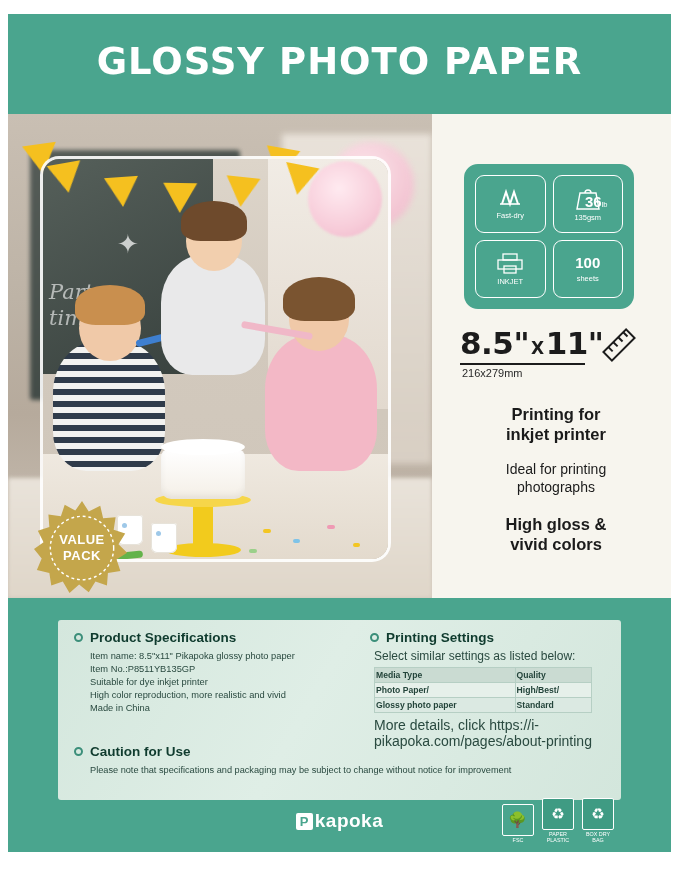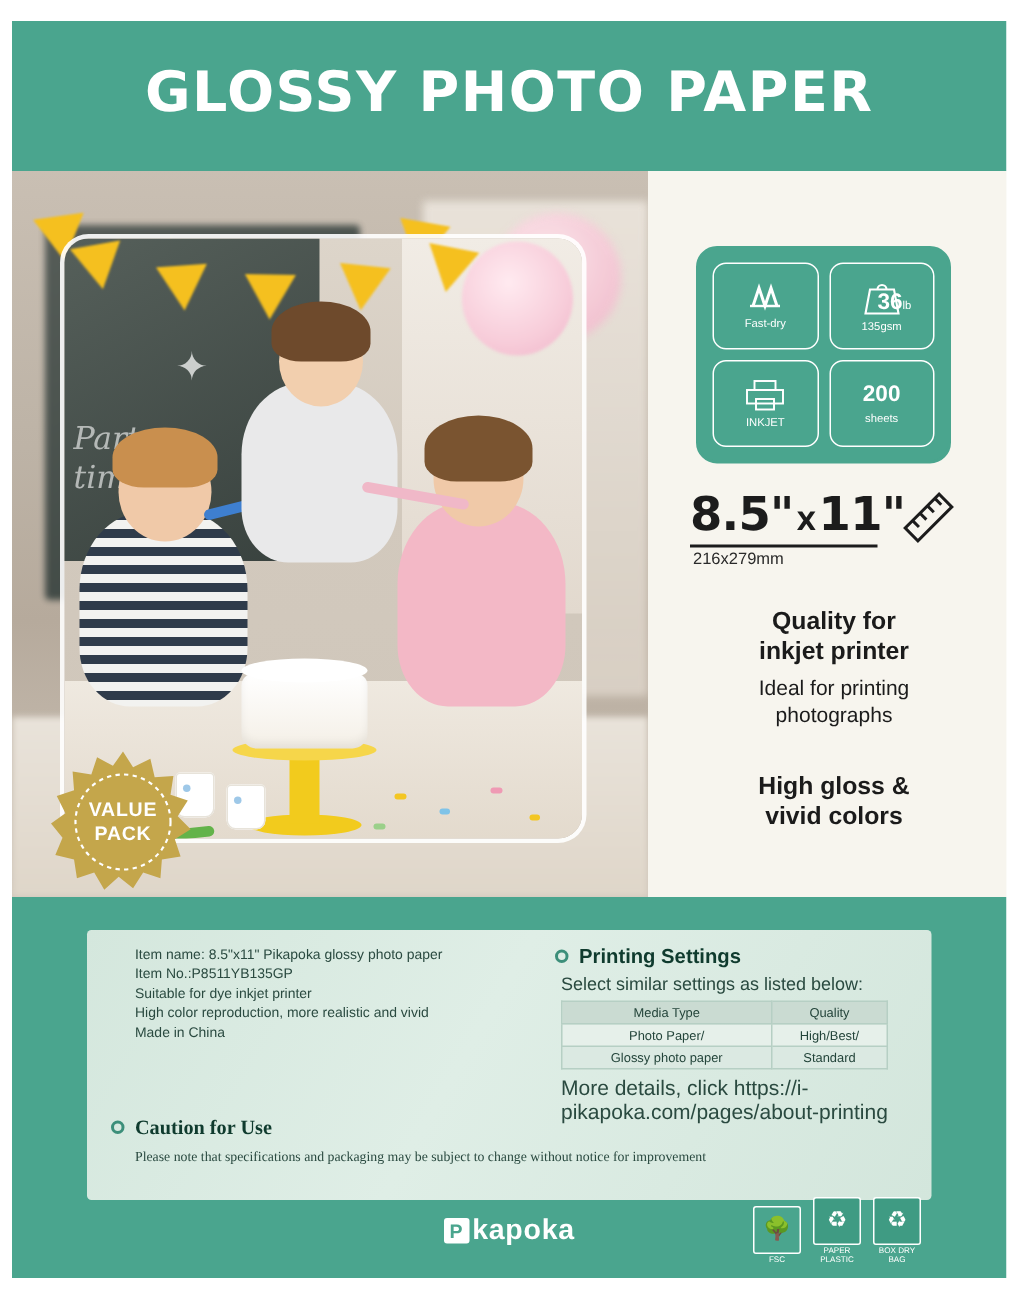--- a/index.html
+++ b/index.html
@@ -374,21 +374,21 @@
   .claim.bold {
     font-weight: bold;
     font-size: 16.5px;
     line-height: 20px;
   }
   .claim.light {
     font-size: 14px;
     line-height: 18px;
   }
   .claim-1 { top: 290px; }
-  .claim-2 { top: 335px; }
+  .claim-2 { top: 346px; }
   .claim-3 { top: 400px; }
 
   
   .bottom {
     position: absolute;
     left: 0; top: 584px;
     width: 663px;
     height: 254px;
     background: #4aa58e;
   }
@@ -444,22 +444,22 @@
   table.settings {
     margin-left: 4px;
     border-collapse: collapse;
     width: 218px;
     font-size: 8.6px;
     color: #23443a;
   }
   table.settings td, table.settings th {
     border: 1px solid #b6cfc4;
     padding: 2px 1px;
-    text-align: center;
-    font-weight: normal;
+    text-align: left;
+    font-weight: bold;
   }
   table.settings thead th {
     background: #cadbd2;
   }
   table.settings tbody tr:nth-child(odd) td { background: #e6f0ea; }
   table.settings tbody tr:nth-child(even) td { background: #dbe9e2; }
   .more-details {
     margin-top: 4px;
     padding-left: 4px;
     font-size: 14px;
@@ -635,21 +635,21 @@
         <div class="badge">
           <svg width="30" height="22" viewBox="0 0 30 22">
             <rect x="8" y="2" width="14" height="6" fill="none" stroke="#ffffff" stroke-width="1.3"></rect>
             <rect x="3" y="8" width="24" height="9" fill="none" stroke="#ffffff" stroke-width="1.3"></rect>
             <rect x="9" y="14" width="12" height="7" fill="none" stroke="#ffffff" stroke-width="1.3"></rect>
           </svg>
           <div class="b-cap">INKJET</div>
         </div>
 
         <div class="badge">
-          <div class="b-main">200</div>
+          <div class="b-main">100</div>
           <div class="b-cap">sheets</div>
         </div>
       </div>
 
       <div class="size-block">
         <div class="size-main">
           <span>8.5"</span><span class="x">X</span><span>11"</span>
         </div>
         <div class="size-underline"></div>
         <div class="size-sub">216x279mm</div>
@@ -658,38 +658,39 @@
             <rect x="4" y="14" width="32" height="12" fill="none" stroke="#1c1c1c" stroke-width="2"></rect>
             <line x1="11" y1="14" x2="11" y2="20" stroke="#1c1c1c" stroke-width="2"></line>
             <line x1="18" y1="14" x2="18" y2="20" stroke="#1c1c1c" stroke-width="2"></line>
             <line x1="25" y1="14" x2="25" y2="20" stroke="#1c1c1c" stroke-width="2"></line>
             <line x1="32" y1="14" x2="32" y2="20" stroke="#1c1c1c" stroke-width="2"></line>
           </g>
         </svg>
       </div>
 
       <div class="claim bold claim-1">
-        <span>Quality for</span><br>
+        <span>Printing for</span><br>
         <span>inkjet printer</span>
       </div>
       <div class="claim light claim-2">
         <span>Ideal for printing</span><br>
         <span>photographs</span>
       </div>
       <div class="claim bold claim-3">
         <span>High gloss &amp;</span><br>
         <span>vivid colors</span>
       </div>
     </div>
   </div>
 
   <div class="bottom">
     <div class="bottom-card">
 
       <div class="col-left">
+        <div class="sec-head">Product Specifications</div>
         <div class="spec-line">Item name: 8.5"x11" Pikapoka glossy photo paper</div>
         <div class="spec-line">Item No.:P8511YB135GP</div>
         <div class="spec-line">Suitable for dye inkjet printer</div>
         <div class="spec-line">High color reproduction, more realistic and vivid</div>
         <div class="spec-line">Made in China</div>
       </div>
 
       <div class="col-right">
         <div class="sec-head">Printing Settings</div>
         <div class="sub-note">Select similar settings as listed below:</div>
@@ -707,21 +708,21 @@
             </tr>
             <tr>
               <td>Glossy photo paper</td>
               <td>Standard</td>
             </tr>
           </tbody>
         </table>
         <div class="more-details">More details, click https://i-pikapoka.com/pages/about-printing</div>
       </div>
 
-      <div class="col-left caution-head" style="top:112px;width:530px;font-family:Liberation Serif, serif;">
+      <div class="col-left caution-head" style="top:112px;width:530px;">
         <div class="sec-head">Caution for Use</div>
         <div class="caution-line">Please note that specifications and packaging may be subject to change without notice for improvement</div>
       </div>
     </div>
 
     <div class="brand">
       <span class="p-mark">P</span><span>kapoka</span>
     </div>
 
     <div class="eco-icons">

